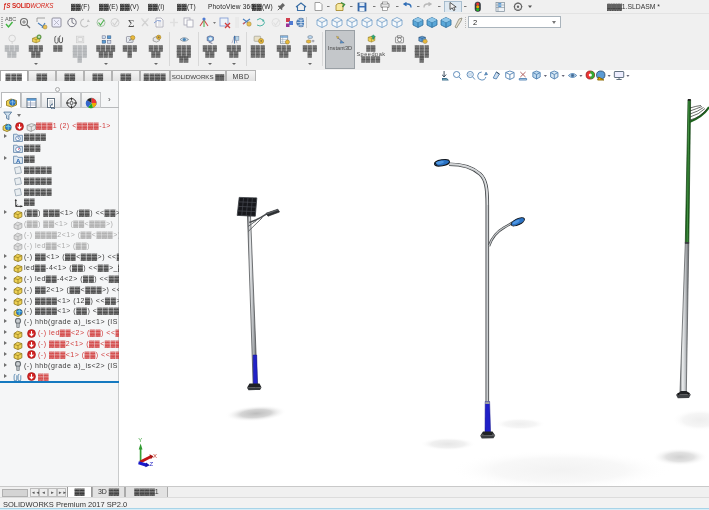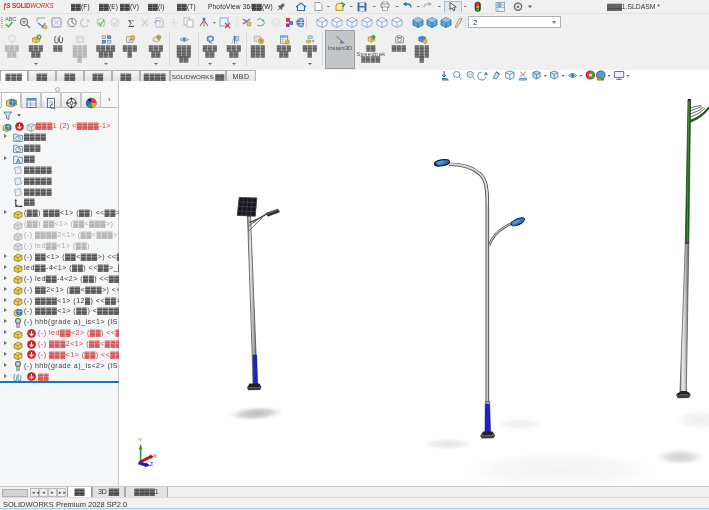--- a/index.html
+++ b/index.html
@@ -732,14 +732,14 @@
     <div class="abs" style="left:2px;top:2px;width:26px;height:8px;background:#d4d4d4;border:1px solid #b0b0b0"></div>
     <div class="abs" style="left:30px;top:1px;width:9px;height:9px;background:#ececec;border:1px solid #bdbdbd;font-size:4.5px;color:#555;text-align:center;line-height:8px">◄◄</div>
     <div class="abs" style="left:39px;top:1px;width:9px;height:9px;background:#ececec;border:1px solid #bdbdbd;font-size:4.5px;color:#555;text-align:center;line-height:8px">◄</div>
     <div class="abs" style="left:48px;top:1px;width:9px;height:9px;background:#ececec;border:1px solid #bdbdbd;font-size:4.5px;color:#555;text-align:center;line-height:8px">►</div>
     <div class="abs" style="left:57px;top:1px;width:9px;height:9px;background:#ececec;border:1px solid #bdbdbd;font-size:4.5px;color:#555;text-align:center;line-height:8px">►►</div>
     <div class="abs" style="left:67px;top:0;width:25px;height:11px;background:#fff;border:1px solid #999;border-top:none;font-size:7px;color:#222;text-align:center;line-height:10px">▓▓</div>
     <div class="abs" style="left:92px;top:0;width:33px;height:11px;background:#e2e2e2;border:1px solid #aaa;border-top:none;font-size:7px;color:#333;text-align:center;line-height:10px">3D ▓▓</div>
     <div class="abs" style="left:125px;top:0;width:43px;height:11px;background:#e2e2e2;border:1px solid #aaa;border-top:none;font-size:7px;color:#333;text-align:center;line-height:10px">▓▓▓▓1</div>
   </div>
 <div id="statusbar">
-    <div class="abs" style="left:3px;top:2px;font-size:7.5px;color:#333">SOLIDWORKS Premium 2028 SP2.0</div>
+    <div class="abs" style="left:3px;top:2px;font-size:7.5px;color:#333">SOLIDWORKS Premium 2017 SP2.0</div>
     <div class="abs" style="left:0;top:10px;width:709px;height:3px;background:#d6eef8;border-top:1px solid #a8d4e8"></div>
   </div>
 </body></html>

